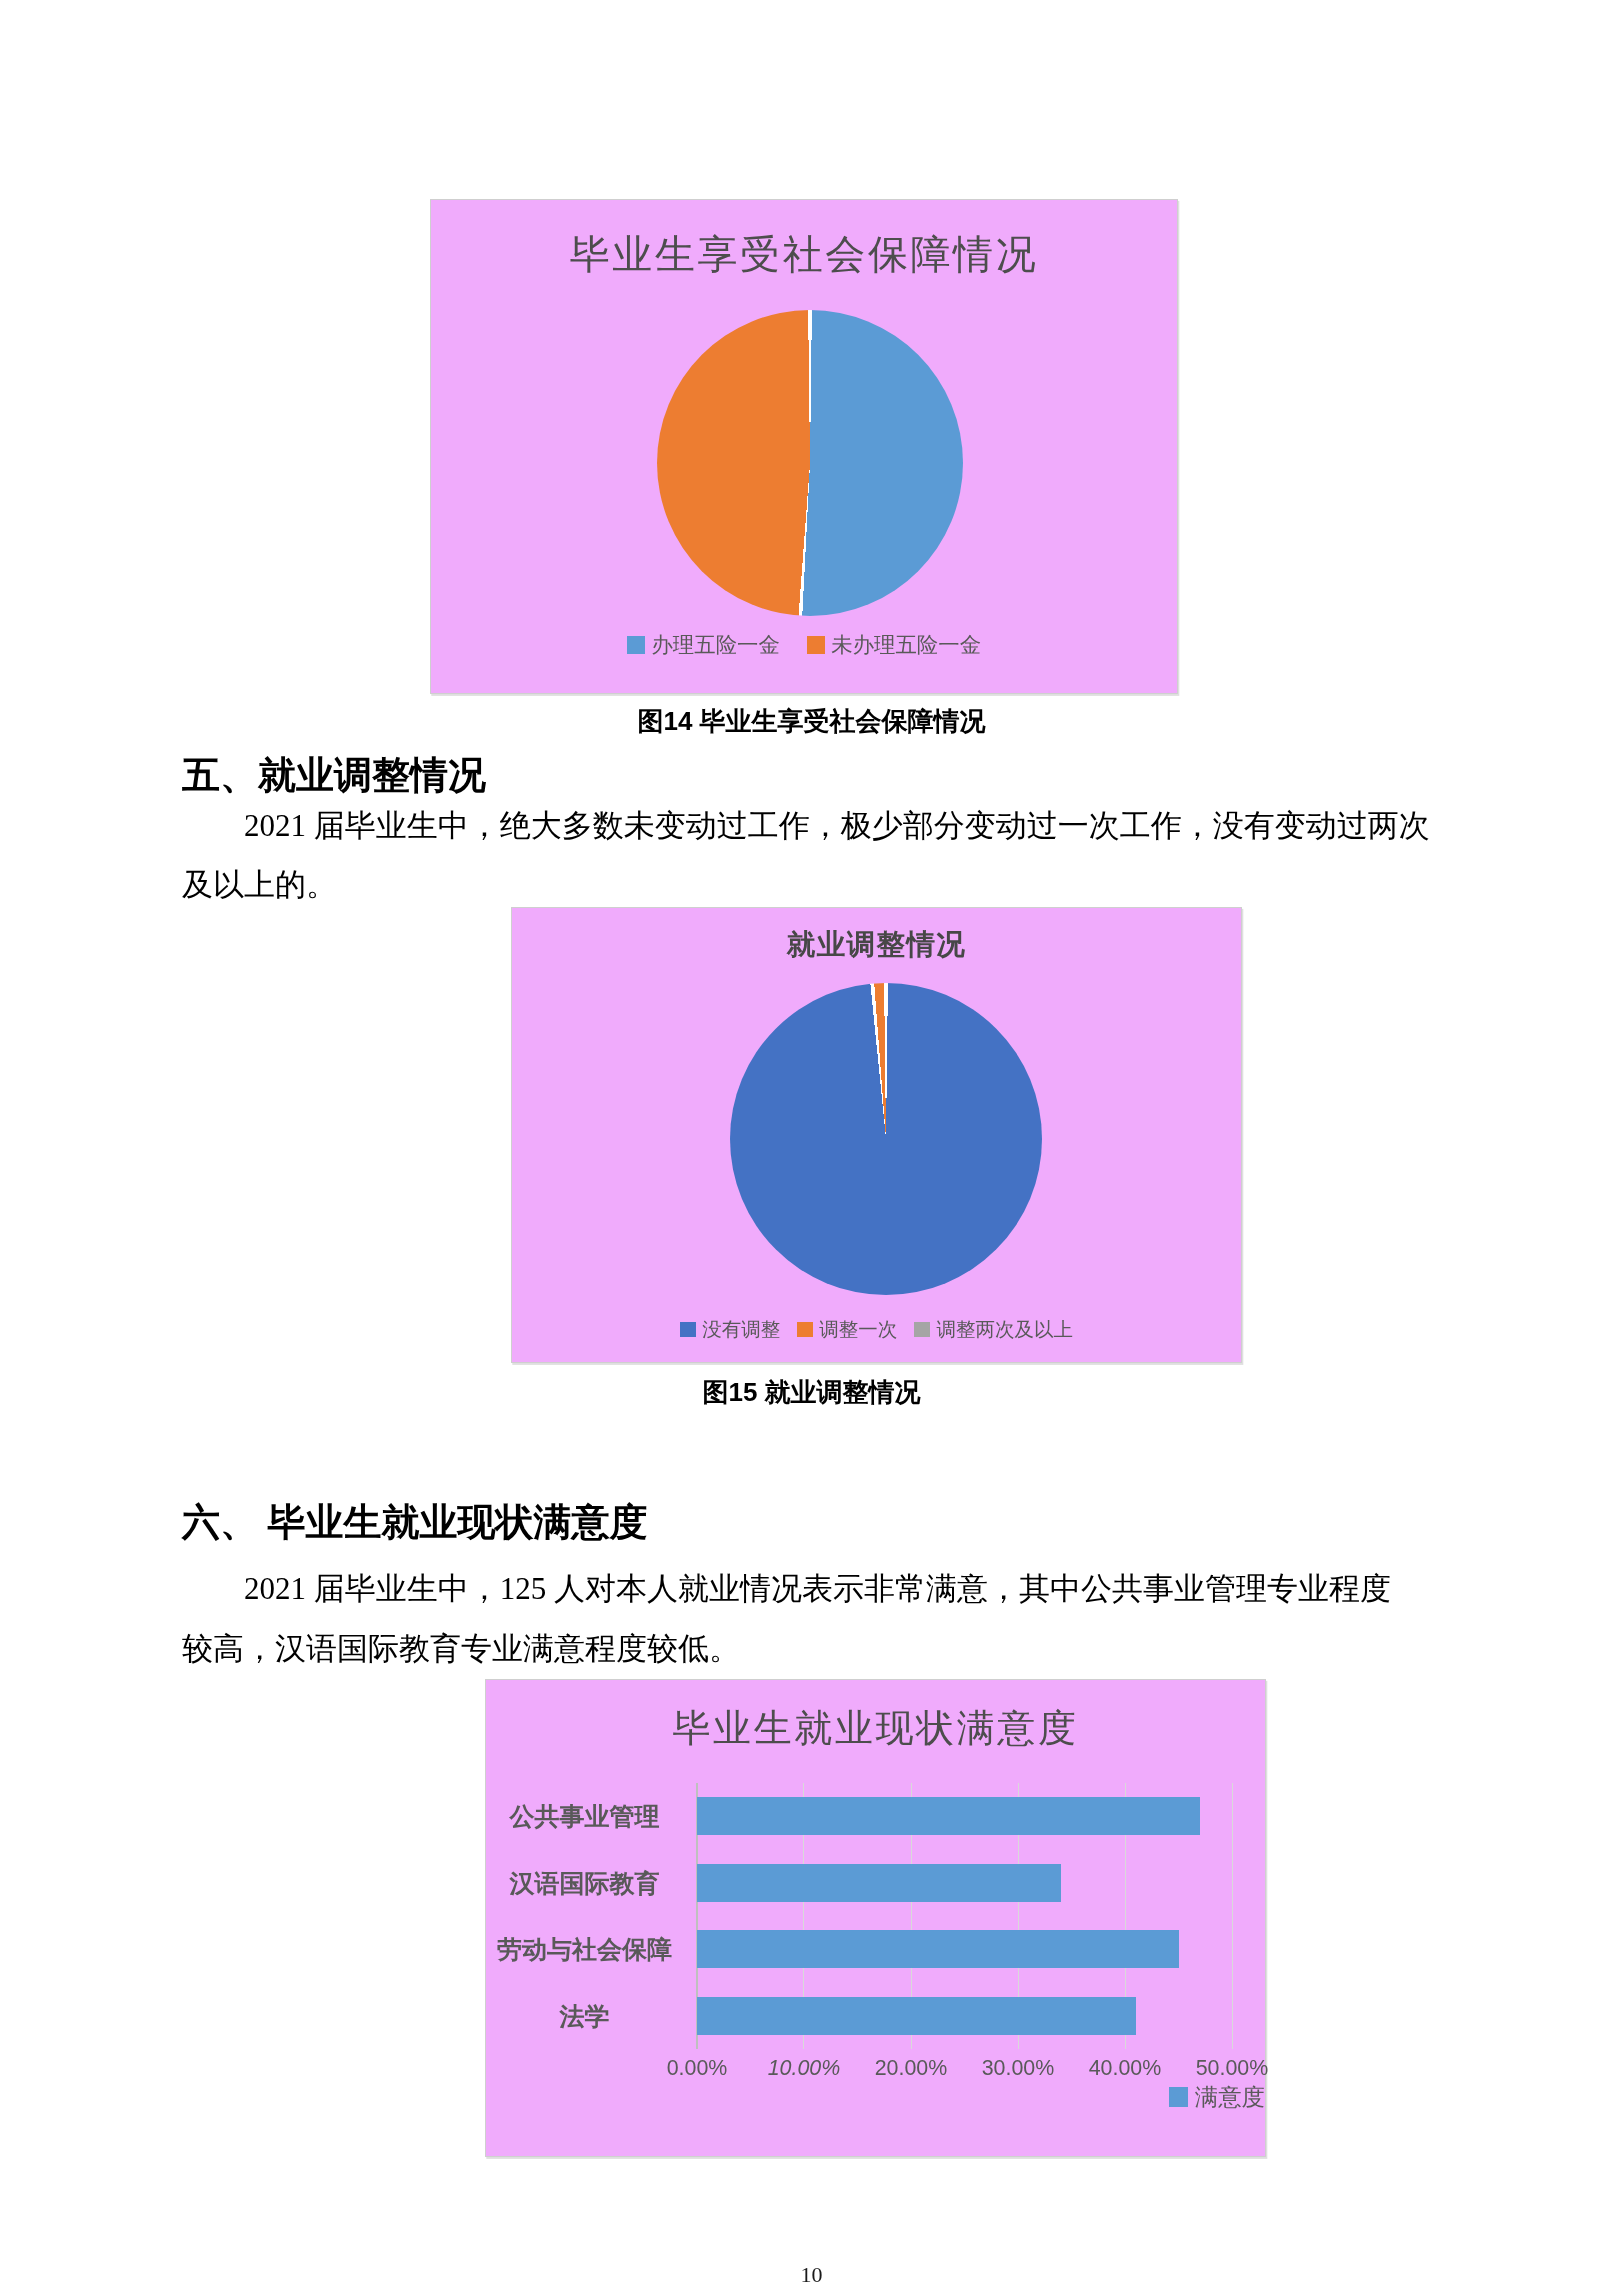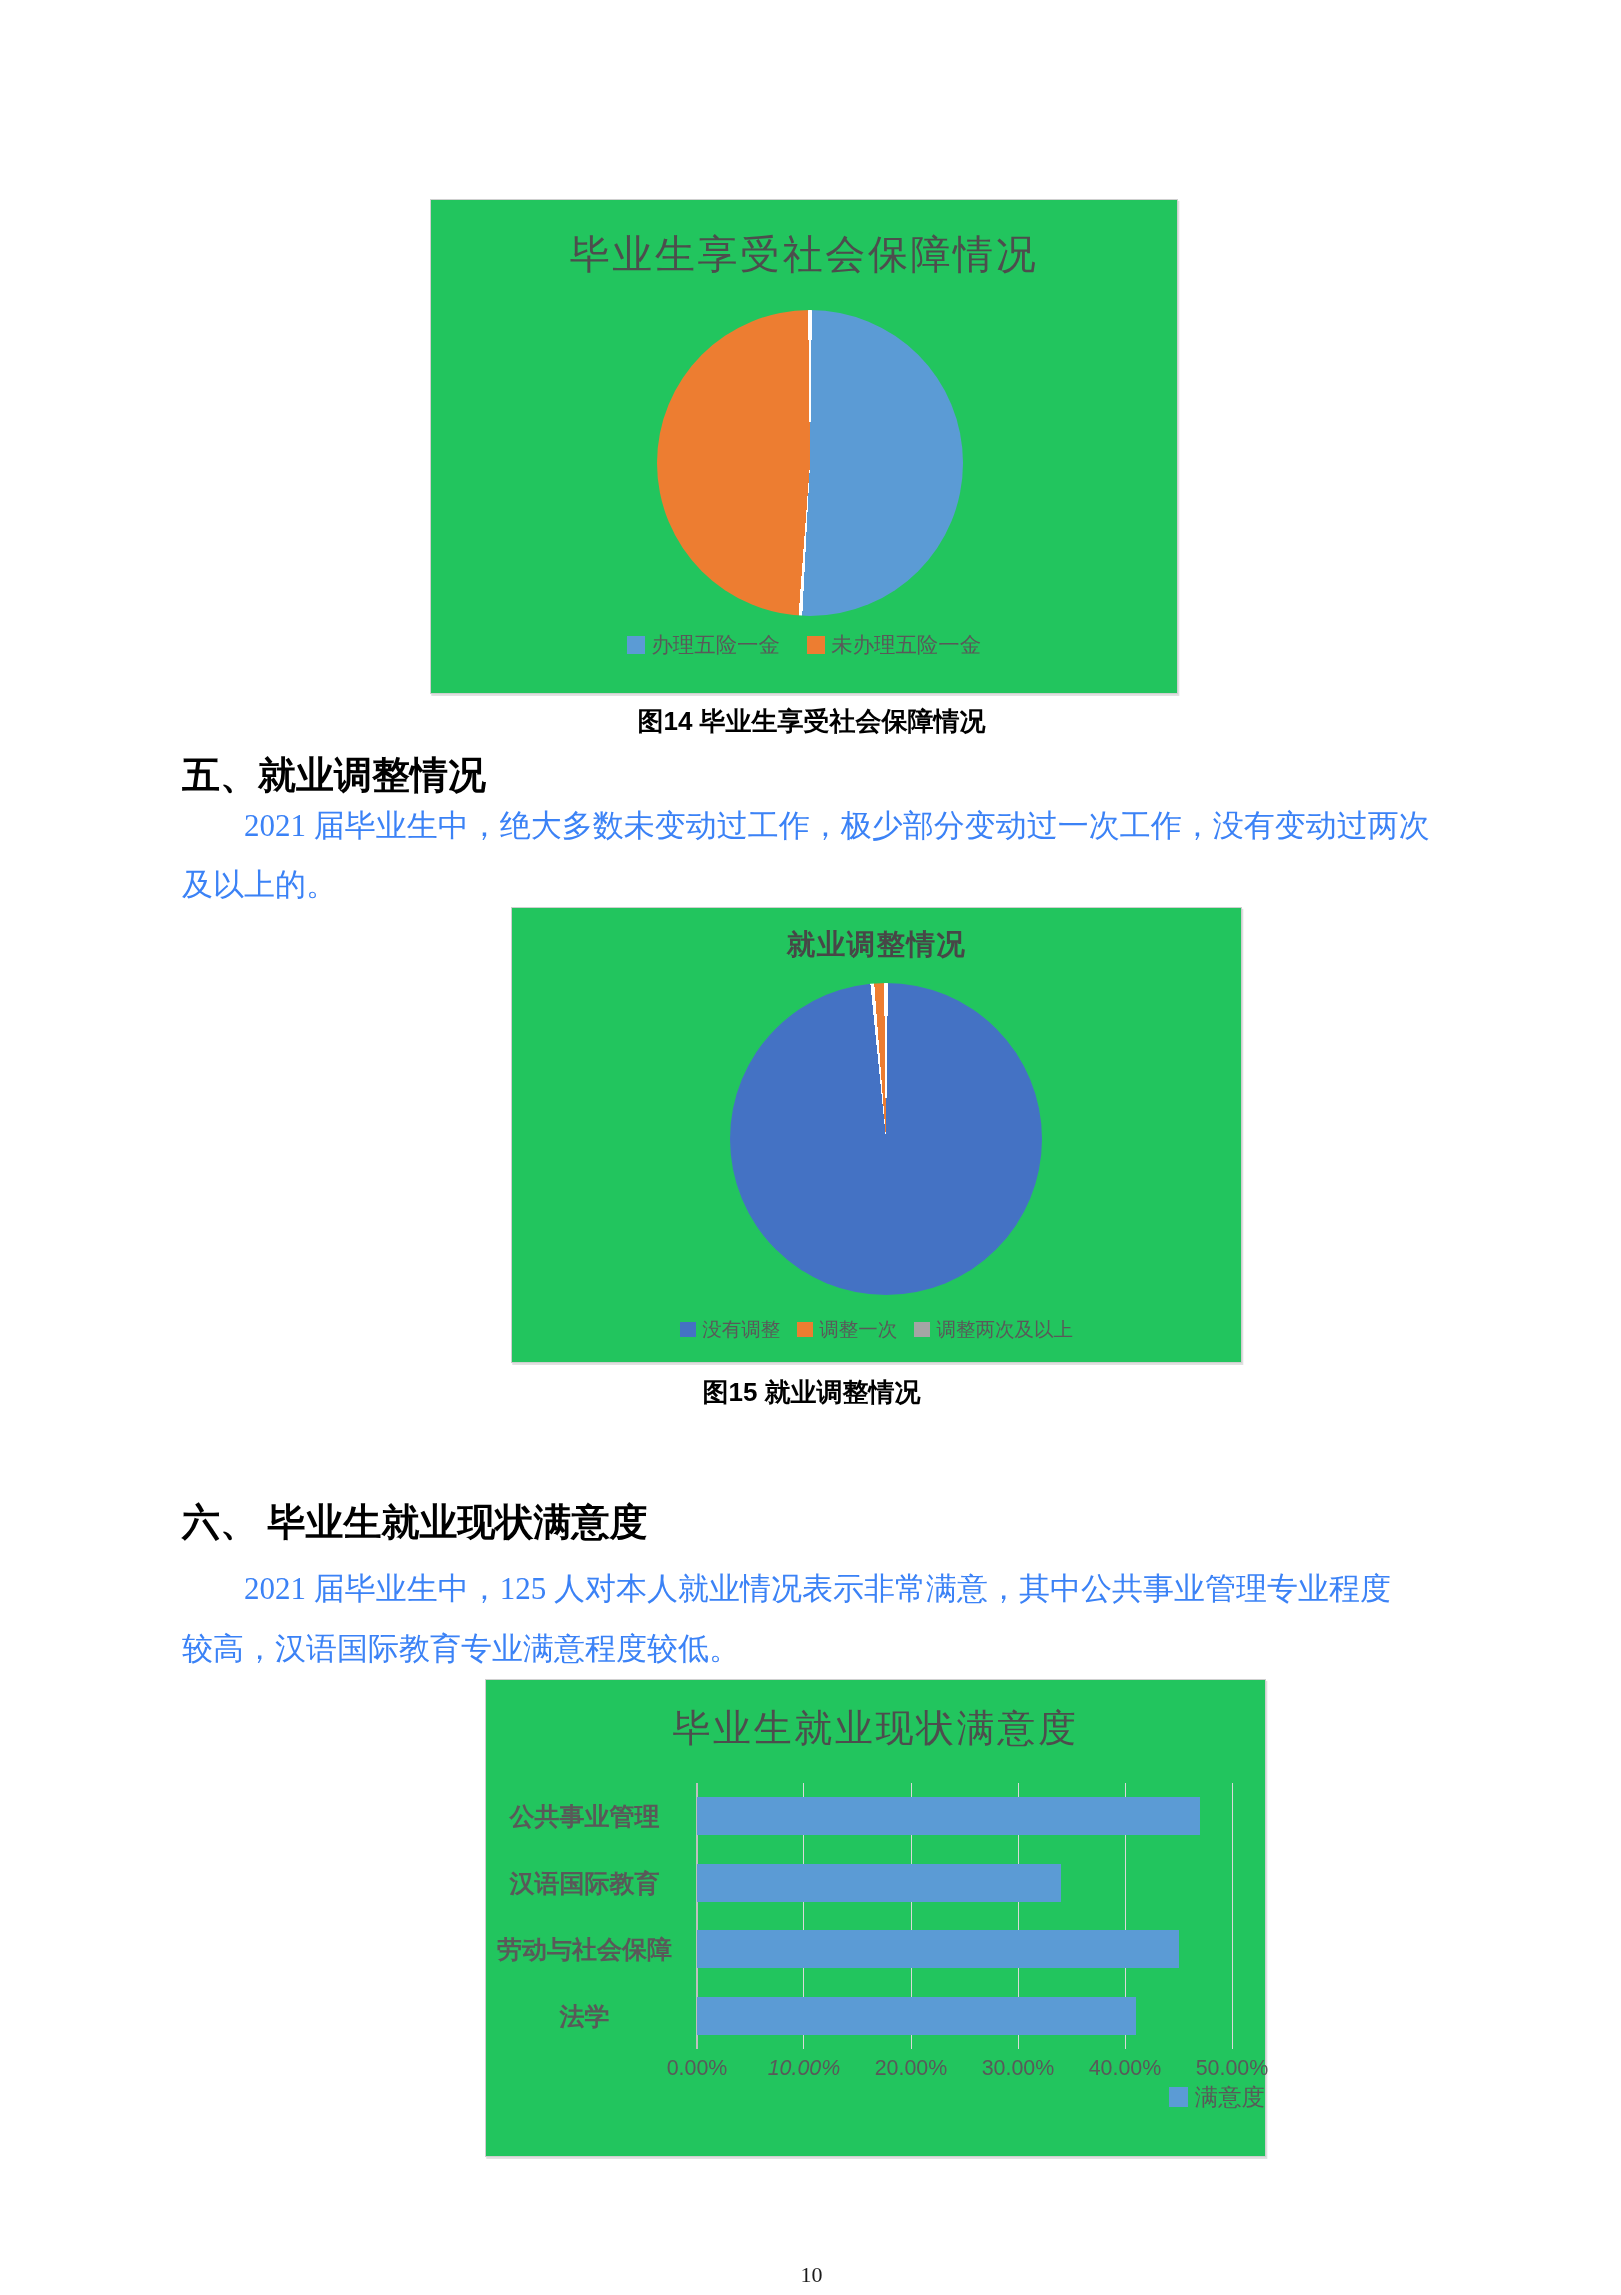--- a/index.html
+++ b/index.html
@@ -7,21 +7,21 @@
     position:relative;
     width:1622px;height:2295px;
     background:#ffffff;
     font-family:"Liberation Serif","DejaVu Serif",serif;
     color:#000;
     overflow:hidden;
   }
   
   .chart-box{
     position:absolute;
-    background:#22c55e;
+    background:#f0abfc;
     border:1.3px solid #cfcfcf;
     box-shadow:1.3px 1.9px 0 rgba(150,150,150,.30);
     box-sizing:border-box;
   }
   .chart-title-serif{
     position:absolute;left:0;width:100%;
     text-align:center;
     font-family:"Liberation Serif","DejaVu Serif",serif;
     color:#4d4d4d;
   }
@@ -68,21 +68,21 @@
     font-family:"Liberation Sans","DejaVu Sans",sans-serif;
     font-weight:bold;font-size:26px;color:#000;
   }
   .sec-heading{
     position:absolute;left:182px;width:1259px;
     font-weight:bold;font-size:38px;color:#000;
     white-space:nowrap;
   }
   .body-line{
     position:absolute;left:182px;width:1298px;
-    font-size:31px;color:#3b82f6;white-space:nowrap;
+    font-size:31px;color:#000000;white-space:nowrap;
   }
   .indent{text-indent:2em;}
   .page-number{
     position:absolute;left:182px;width:1259px;
     text-align:center;font-size:22px;color:#1a1a1a;
   }
 </style>
 </head>
 <body>
 

